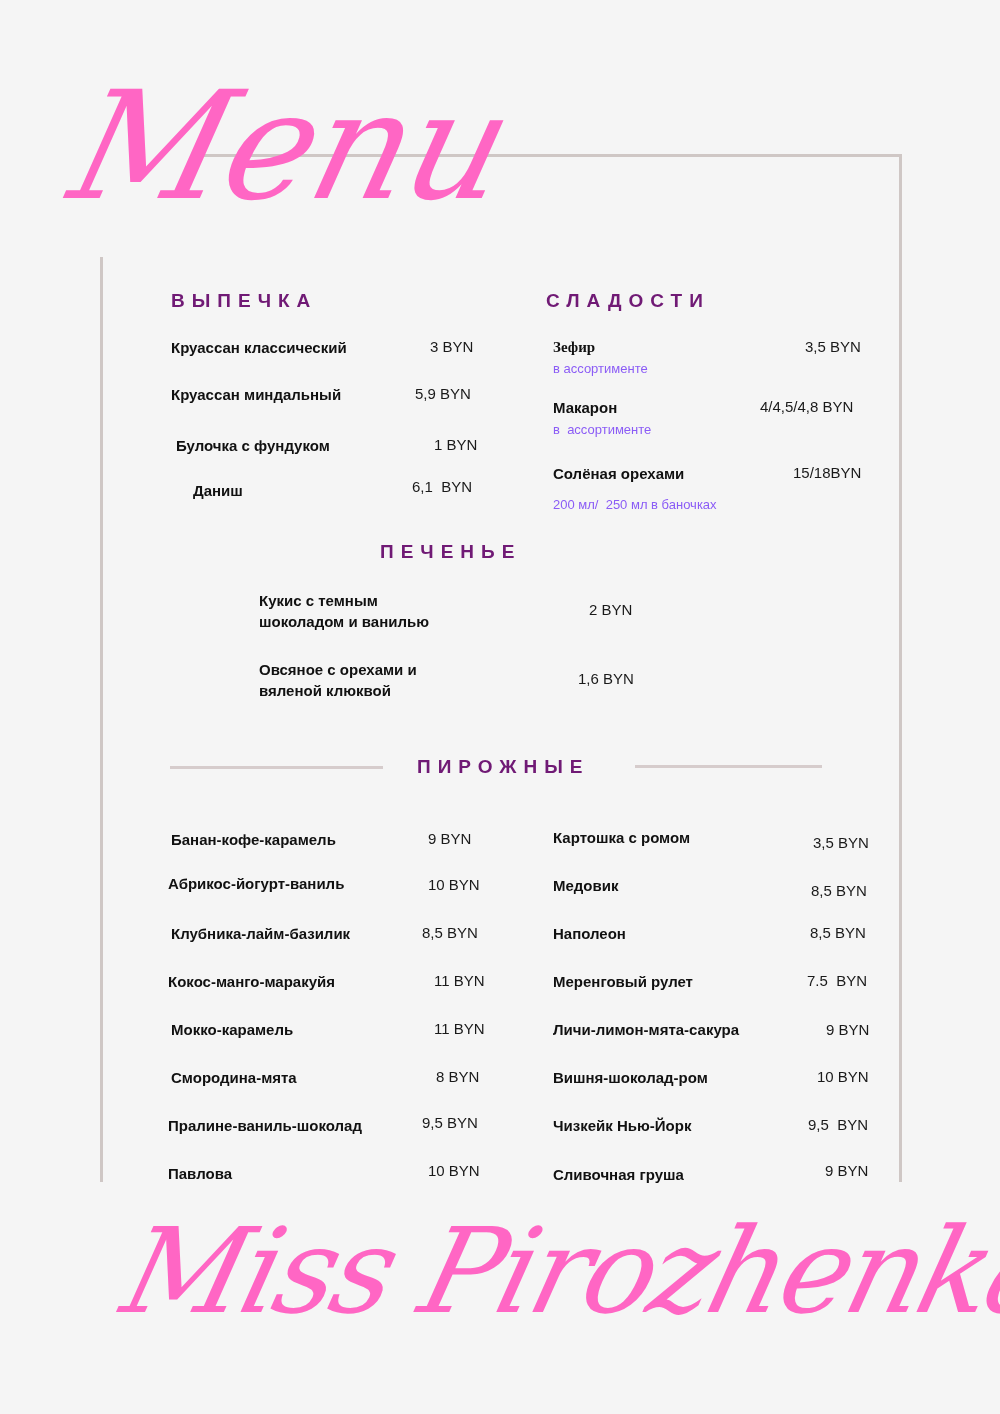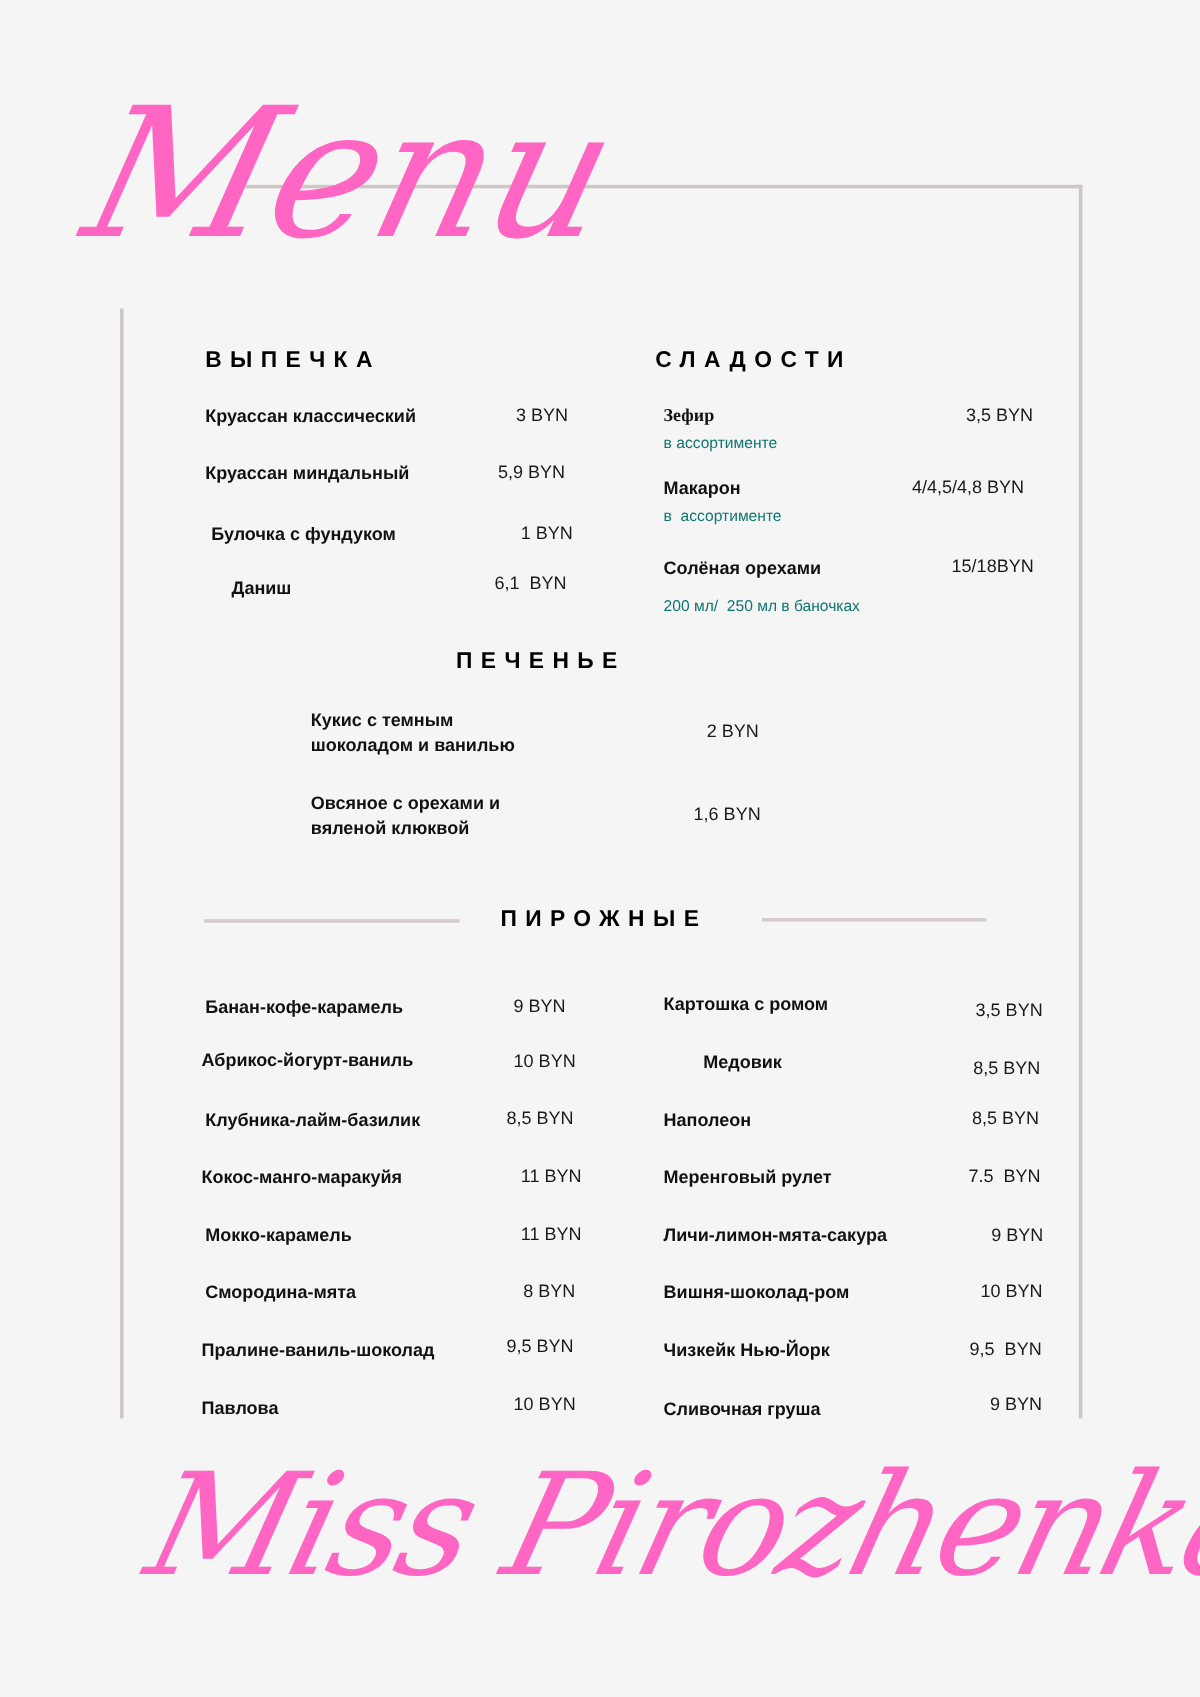--- a/index.html
+++ b/index.html
@@ -11,25 +11,25 @@
     }
     .frame-line { position: absolute; background: #cfc7c5; }
     .script {
       position: absolute; color: #ff66c4;
       font-family: "DejaVu Serif", "Liberation Serif", serif;
       font-style: italic; font-weight: normal; white-space: nowrap;
       transform: skewX(-14deg); letter-spacing: -2px;
     }
     .heading {
       position: absolute; font-weight: bold; font-size: 19px;
-      letter-spacing: 7px; color: #000000; white-space: nowrap;
+      letter-spacing: 7px; color: #701a75; white-space: nowrap;
     }
     .item { position: absolute; font-weight: bold; font-size: 15px; white-space: nowrap; line-height: 21px; }
     .price { position: absolute; font-size: 15px; white-space: nowrap; color: #1a1a1a; }
-    .sub { position: absolute; font-size: 13px; white-space: nowrap; color: #0f766e; }
+    .sub { position: absolute; font-size: 13px; white-space: nowrap; color: #8b5cf6; }
     .rule { position: absolute; height: 3px; background: #d6cccc; }
   </style>
 </head>
 <body>
 
 <div class="frame-line" style="left:198px; top:154px; width:704px; height:3px;"></div>
 <div class="frame-line" style="left:899px; top:154px; width:3px; height:1028px;"></div>
 <div class="frame-line" style="left:100px; top:257px; width:3px; height:925px;"></div>
 
 <div class="script" style="left:78px; top:56px; font-size:150px; line-height:180px;">Menu</div>
@@ -79,21 +79,21 @@
 <div class="price" style="left:434px; top:1020px;">11 BYN</div>
 <div class="item" style="left:171px; top:1067px;">Смородина-мята</div>
 <div class="price" style="left:436px; top:1068px;">8 BYN</div>
 <div class="item" style="left:168px; top:1115px;">Пралине-ваниль-шоколад</div>
 <div class="price" style="left:422px; top:1114px;">9,5 BYN</div>
 <div class="item" style="left:168px; top:1163px;">Павлова</div>
 <div class="price" style="left:428px; top:1162px;">10 BYN</div>
 
 <div class="item" style="left:553px; top:827px;">Картошка с ромом</div>
 <div class="price" style="left:813px; top:834px;">3,5 BYN</div>
-<div class="item" style="left:553px; top:875px;margin-left:33px;">Медовик</div>
+<div class="item" style="left:553px; top:875px;">Медовик</div>
 <div class="price" style="left:811px; top:882px;">8,5 BYN</div>
 <div class="item" style="left:553px; top:923px;">Наполеон</div>
 <div class="price" style="left:810px; top:924px;">8,5 BYN</div>
 <div class="item" style="left:553px; top:971px;">Меренговый рулет</div>
 <div class="price" style="left:807px; top:972px; white-space:pre;">7.5  BYN</div>
 <div class="item" style="left:553px; top:1019px;">Личи-лимон-мята-сакура</div>
 <div class="price" style="left:826px; top:1021px;">9 BYN</div>
 <div class="item" style="left:553px; top:1067px;">Вишня-шоколад-ром</div>
 <div class="price" style="left:817px; top:1068px;">10 BYN</div>
 <div class="item" style="left:553px; top:1115px;text-align:center;">Чизкейк Нью-Йорк</div>

